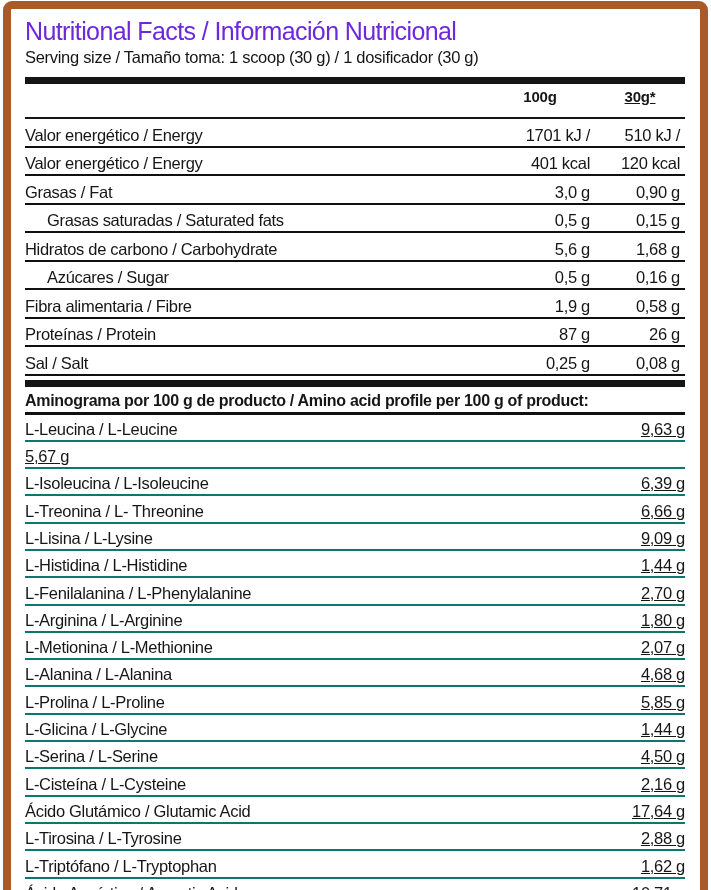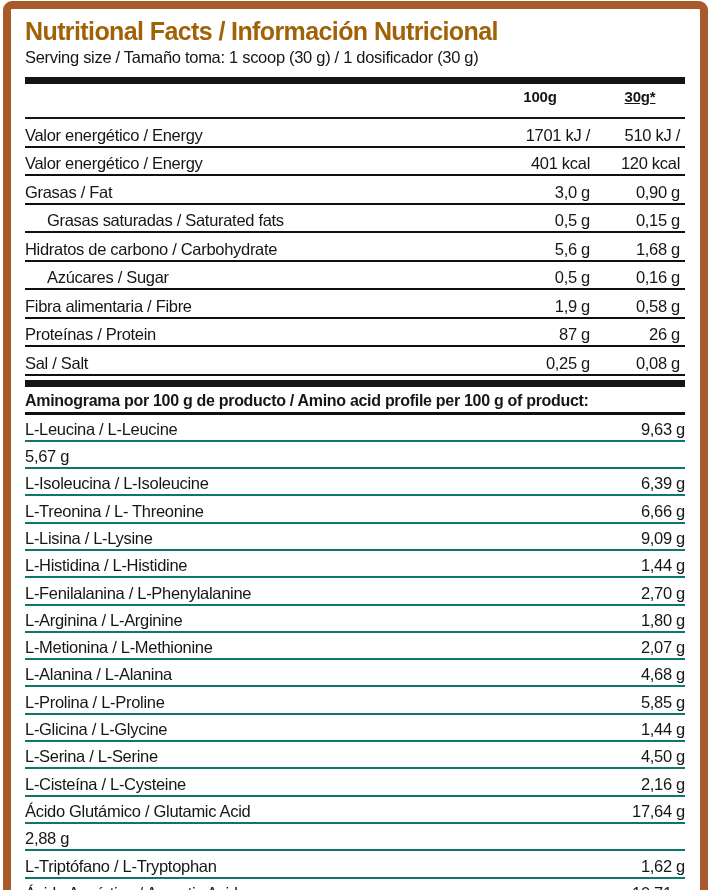--- a/index.html
+++ b/index.html
@@ -15,24 +15,24 @@
     box-sizing: border-box;
     width: 705px;
     margin: 1px 3px;
     background: #fff;
     border: 8px solid #a85a2b;
     border-radius: 9px;
     padding: 8px 15px 10px 14px;
   }
   .title {
     font-size: 25px;
-    font-weight: bold;
+    font-weight: normal;
     letter-spacing: -0.6px;
     line-height: 28px;
-    color: #a16207;
+    color: #6d28d9;
     white-space: nowrap;
   }
   .serving {
     font-size: 16.5px;
     font-weight: normal;
     letter-spacing: -0.3px;
     line-height: 22px;
     margin-top: 1px;
     white-space: nowrap;
   }
@@ -85,21 +85,21 @@
     display: flex;
     align-items: flex-end;
     height: 24.3px;
     border-bottom: 2px solid #0f766e;
     font-size: 16.5px;
     letter-spacing: -0.3px;
     padding-bottom: 1px;
     overflow: hidden;
   }
   .arow .albl { flex: 1; white-space: nowrap; }
-  .arow .av { text-align: right; white-space: nowrap; }
+  .arow .av { text-align: right; white-space: nowrap; text-decoration: underline; }
 </style>
 </head>
 <body>
 
 <div class="label" style="border-color: rgb(168, 90, 43);">
 
   <div class="title">Nutritional Facts / Información Nutricional</div>
 
   <div class="serving">Serving size / Tamaño toma: 1 scoop (30 g) / 1 dosificador (30 g)</div>
 
@@ -219,20 +219,21 @@
       </div>
       <div class="arow">
         <span class="albl">L-Cisteína / L-Cysteine</span>
         <span class="av">2,16 g</span>
       </div>
       <div class="arow">
         <span class="albl">Ácido Glutámico / Glutamic Acid</span>
         <span class="av">17,64 g</span>
       </div>
       <div class="arow">
+        <span class="albl">L-Tirosina / L-Tyrosine</span>
         <span class="av">2,88 g</span>
       </div>
       <div class="arow">
         <span class="albl">L-Triptófano / L-Tryptophan</span>
         <span class="av">1,62 g</span>
       </div>
       <div class="arow">
         <span class="albl">Ácido Aspártico / Aspartic Acid</span>
         <span class="av">10,71 g</span>
       </div>

